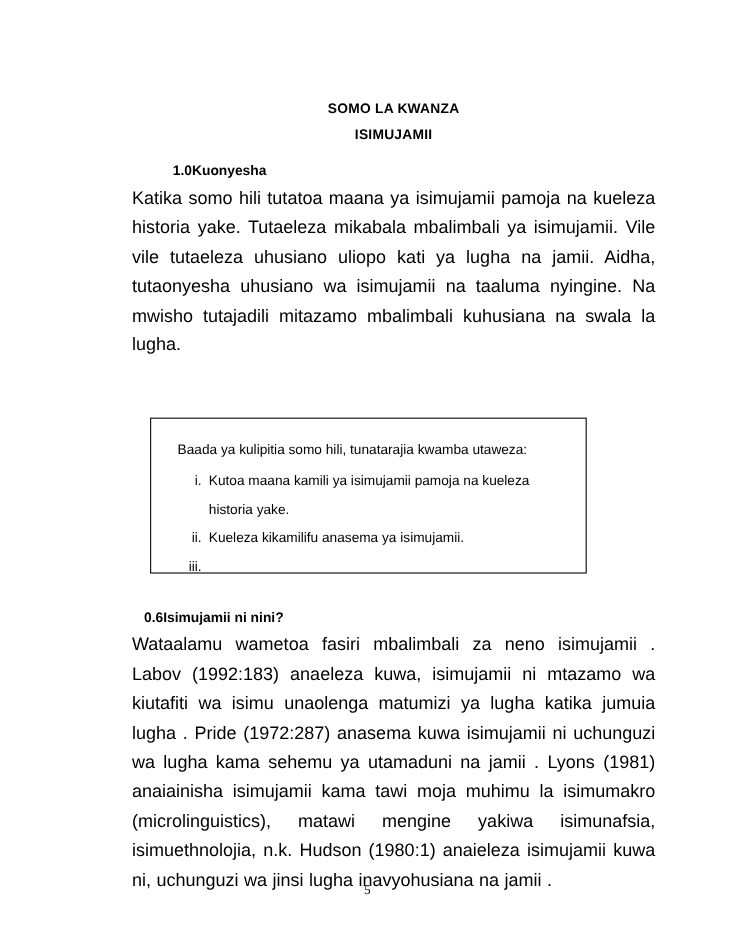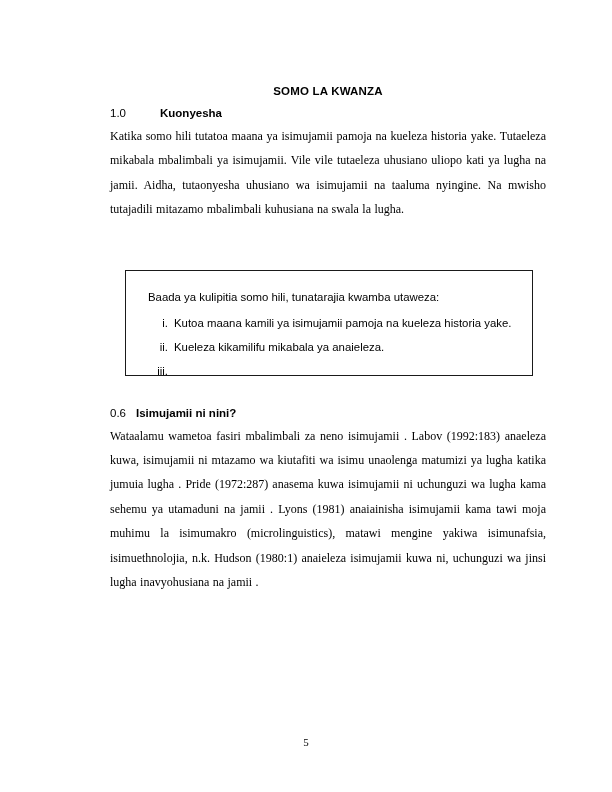--- a/index.html
+++ b/index.html
@@ -40,44 +40,44 @@
   }
   .section-heading {
     font-weight: bold;
     font-size: 11.5px;
     line-height: 22px;
     margin: 0;
     white-space: pre;
   }
   .h-num {
     display: inline-block;
-    font-weight: normal;
+    font-weight: bold;
+    text-align: right;
   }
   .h-num.wide {
     width: 50px;
   }
   .h-num.narrow {
     width: 26px;
   }
   p.body {
-    font-size: 12px;
+    font-size: 15px;
     line-height: 24.4px;
     text-align: justify;
     margin: 0;
     word-spacing: 0.4px;
-    font-family: Liberation Serif, serif;
   }
   .gap-md { height: 18px; }
   .gap-lg { height: 26px; }
   .gap-xl { height: 30px; }
 
   .objectives-box {
     border: 1px solid #1a1a1a;
     box-sizing: border-box;
-    width: 408px;
+    width: 364px;
     margin-left: 15px;
     padding: 14px 16px 16px 22px;
   }
   .objectives-intro {
     font-size: 11.4px;
     line-height: 24px;
     margin: 0 0 2px 0;
   }
   ol.objectives {
     list-style: none;
@@ -108,35 +108,36 @@
   }
 </style>
 </head>
 <body>
 
 <div id="page">
 
   <div class="content">
 
     <div class="doc-title">SOMO LA KWANZA</div>
+    <div class="doc-title second">ISIMUJAMII</div>
 
     <div class="section-heading"><span class="h-num wide">1.0</span><span>Kuonyesha</span></div>
 
     <p class="body">Katika  somo  hili tutatoa  maana ya  isimujamii pamoja  na kueleza historia yake.  Tutaeleza mikabala mbalimbali ya isimujamii.   Vile vile tutaeleza uhusiano uliopo kati ya lugha na jamii.   Aidha, tutaonyesha uhusiano wa isimujamii na taaluma nyingine.    Na mwisho tutajadili mitazamo mbalimbali kuhusiana na swala la lugha.</p>
 
     <div class="gap-xl"></div>
 
 
     <div class="gap-md"></div>
 
     <div class="objectives-box">
       <p class="objectives-intro">Baada ya kulipitia somo hili, tunatarajia kwamba utaweza:</p>
       <ol class="objectives">
         <li><span class="marker">i.</span><span>Kutoa maana kamili ya isimujamii pamoja na kueleza historia yake.</span></li>
-        <li><span class="marker">ii.</span><span>Kueleza kikamilifu mikabala ya anaieleza.</span></li>
+        <li><span class="marker">ii.</span><span>Kueleza kikamilifu anasema ya isimujamii.</span></li>
         <li><span class="marker">iii.</span></li>
       </ol>
     </div>
 
     <div class="gap-lg"></div>
 
     <div class="section-heading"><span class="h-num narrow">0.6</span><span>Isimujamii ni nini?</span></div>
 
     <p class="body">Wataalamu  wametoa  fasiri  mbalimbali  za  neno  isimujamii .     Labov  (1992:183) anaeleza  kuwa,       isimujamii  ni  mtazamo  wa  kiutafiti  wa  isimu  unaolenga matumizi  ya  lugha  katika  jumuia  lugha .  Pride  (1972:287)  anasema  kuwa isimujamii ni    uchunguzi wa lugha kama sehemu ya utamaduni na jamii .  Lyons (1981)  anaiainisha  isimujamii  kama  tawi  moja  muhimu  la  isimumakro (microlinguistics),  matawi  mengine  yakiwa  isimunafsia,  isimuethnolojia,  n.k. Hudson  (1980:1)  anaieleza  isimujamii  kuwa  ni,      uchunguzi  wa  jinsi  lugha inavyohusiana na jamii .</p>
 

